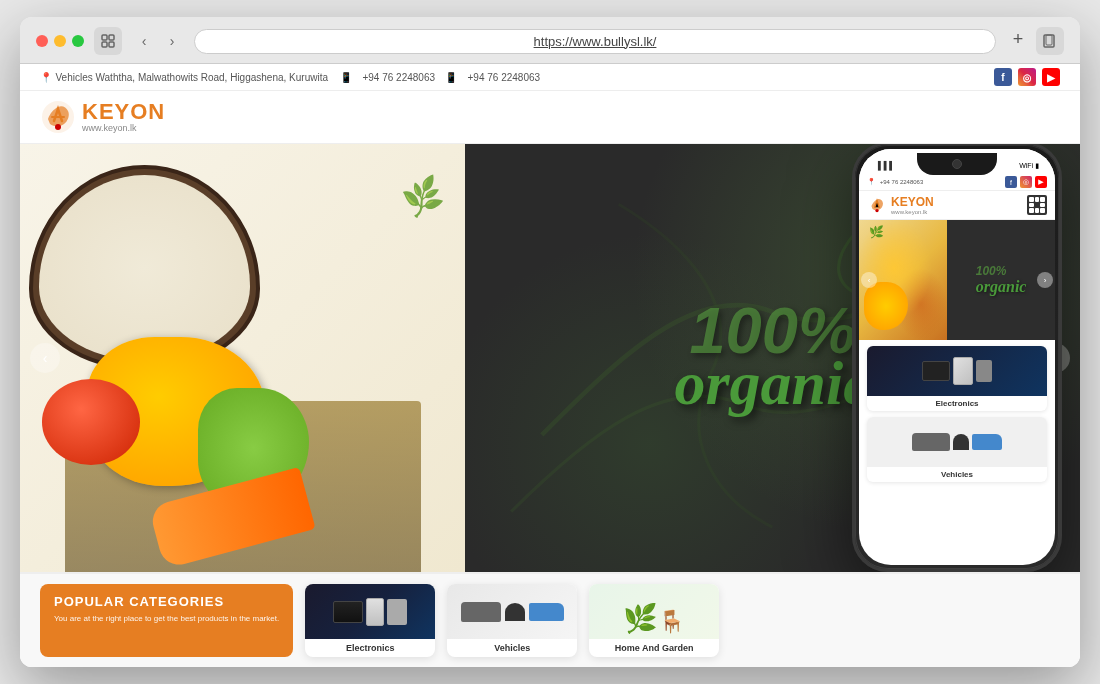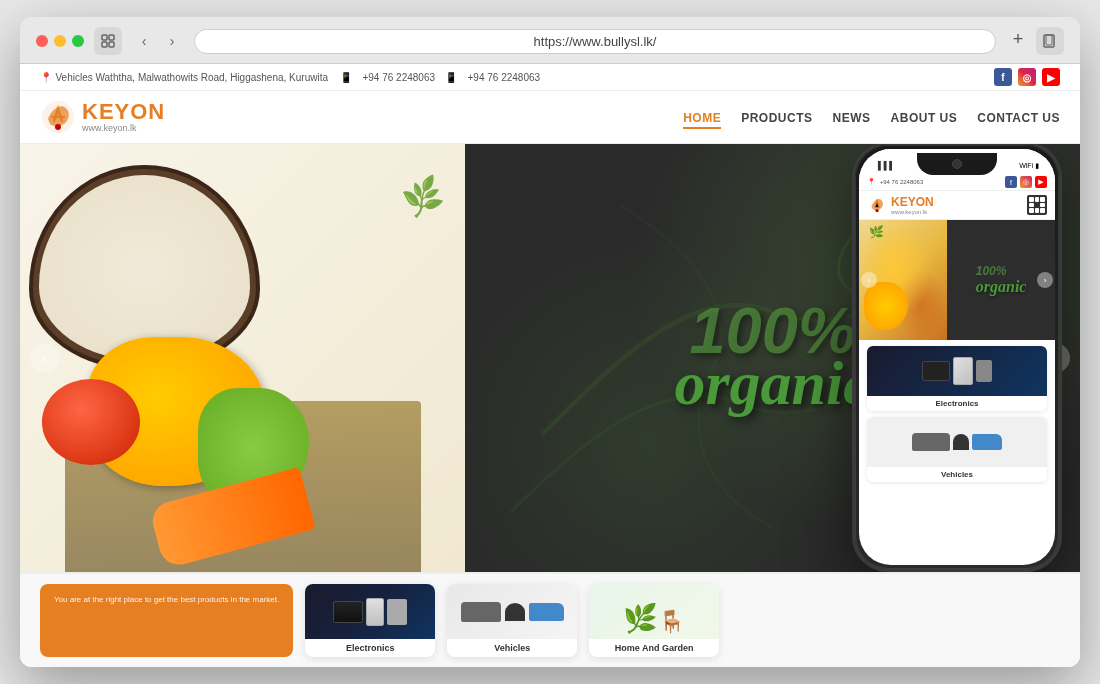--- a/index.html
+++ b/index.html
@@ -85,20 +85,21 @@
       flex: 1;
       background: white;
       border-radius: 20px;
       padding: 4px 16px;
       font-size: 13px;
       color: #444;
       display: flex;
       align-items: center;
       justify-content: center;
       border: 1px solid #ccc;
+      text-decoration: underline;
     }
 
     .browser-actions {
       display: flex;
       gap: 6px;
     }
 
     .browser-content {
       flex: 1;
       background: white;
@@ -818,29 +819,20 @@
             <path d="M8 20 C10 14 14 10 18 8 C22 6 26 8 28 12 C30 16 28 22 24 25 C20 28 14 28 10 25 Z" fill="#e67e22" opacity="0.7"></path>
             <path d="M14 22 L18 10 L22 22" stroke="#e67e22" stroke-width="2.5" stroke-linecap="round"></path>
             <path d="M12 18 L24 18" stroke="#e67e22" stroke-width="2" stroke-linecap="round"></path>
             <circle cx="18" cy="28" r="3" fill="#cc0000"></circle>
           </svg>
           <div class="logo-text">
             <span class="logo-name">KEYON</span>
             <span class="logo-url">www.keyon.lk</span>
           </div>
         </div>
-        <nav>
-          <ul class="nav-links">
-            <li><a href="#" class="active">HOME</a></li>
-            <li><a href="#">PRODUCTS</a></li>
-            <li><a href="#">NEWS</a></li>
-            <li><a href="#">ABOUT US</a></li>
-            <li><a href="#">CONTACT US</a></li>
-          </ul>
-        </nav>
       </div>
 
       <div class="hero">
         <div class="hero-slide">
 
           <div class="hero-left">
             <div class="food-bowl">
               <div class="food-bowl-inner"></div>
             </div>
             <div class="food-wood-box"></div>
@@ -969,20 +961,21 @@
 
             </div>
           </div>
         </div>
 
       </div>
 
       <div class="categories-bar">
 
         <div class="category-card-orange">
+          <h3>POPULAR CATEGORIES</h3>
           <p>You are at the right place to get the best products in the market.</p>
         </div>
 
         <div class="category-card">
           <div class="category-img">
             <div class="electronics-img">
               <div class="elec-tv"></div>
               <div class="elec-fridge"></div>
               <div style="width:20px; height:26px; background:#aaa; border-radius:2px;"></div>
             </div>

